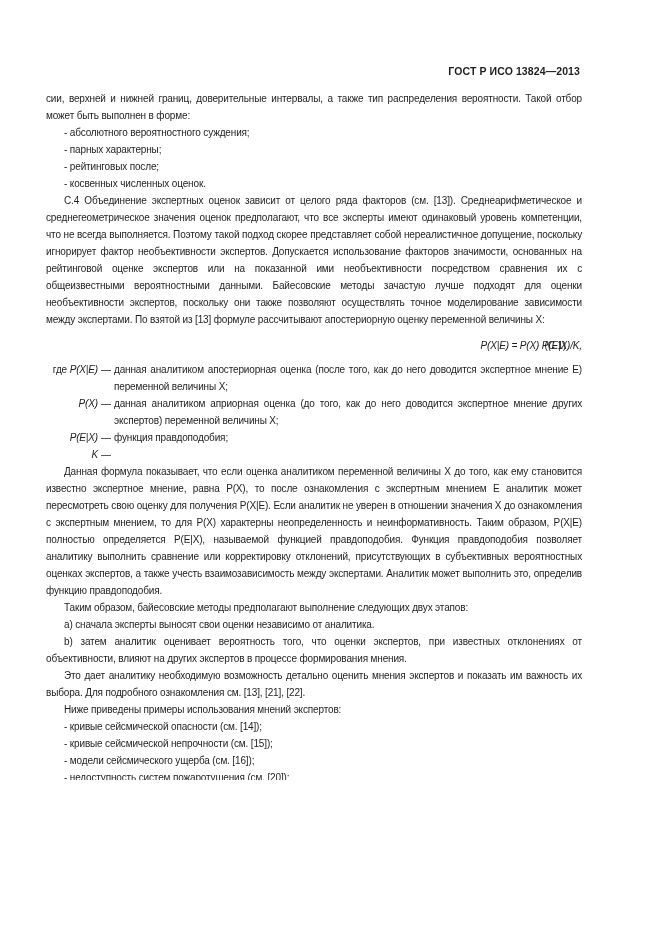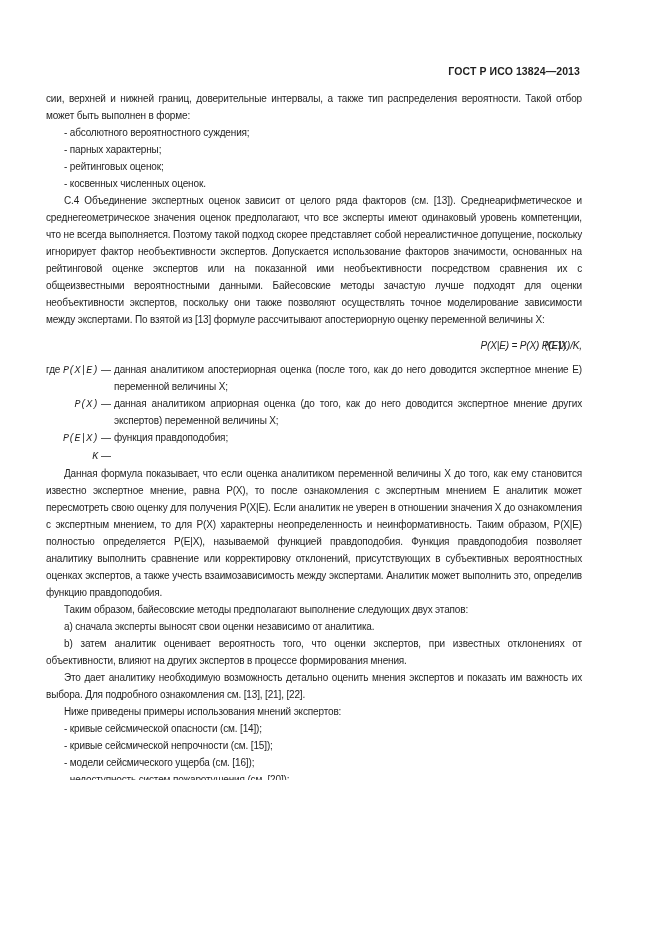--- a/index.html
+++ b/index.html
@@ -46,21 +46,21 @@
     right: 16px;
     top: 0;
     font-style: normal;
   }
   .where-block { margin: 0; }
   .where-row {
     display: grid;
     grid-template-columns: 52px 16px 1fr;
   }
   .where-sym { text-align: right; white-space: nowrap; }
-  .where-sym .sym { font-style: italic; font-family: Liberation Mono, monospace; }
+  .where-sym .sym { font-style: italic; }
   .where-dash { text-align: center; }
   .where-desc { text-align: justify; }
   .page-number {
     position: absolute;
     top: 849px;
     right: 79px;
     font-size: 9.5px;
   }
 </style>
 </head>
@@ -69,21 +69,21 @@
 <div class="page">
 
   <div class="doc-header">ГОСТ Р ИСО 13824—2013</div>
 
   <div class="content">
 
     <p class="no-indent">сии, верхней и нижней границ, доверительные интервалы, а также тип распределения вероятности. Такой отбор может быть выполнен в форме:</p>
 
     <span class="list-item">- абсолютного вероятностного суждения;</span>
     <span class="list-item">- парных характерны;</span>
-    <span class="list-item">- рейтинговых оценок;</span>
+    <span class="list-item">- рейтинговых после;</span>
     <span class="list-item">- косвенных численных оценок.</span>
 
     <p>С.4  Объединение экспертных оценок зависит от целого ряда факторов (см. [13]). Среднеарифметическое и среднегеометрическое значения оценок предполагают, что все эксперты имеют одинаковый уровень компетенции, что не всегда выполняется. Поэтому такой подход скорее представляет собой нереалистичное допущение, поскольку игнорирует фактор необъективности экспертов. Допускается использование факторов значимости, основанных на рейтинговой оценке экспертов или на показанной ими необъективности посредством сравнения их с общеизвестными вероятностными данными. Байесовские методы зачастую лучше подходят для оценки необъективности экспертов, поскольку они также позволяют осуществлять точное моделирование зависимости между экспертами. По взятой из [13] формуле рассчитывают апостериорную оценку переменной величины X:</p>
 
     <div class="formula-row">
       <span class="formula-expr">P(X|E) = P(X) P(E|X)/K,</span>
       <span class="formula-label">(С.1)</span>
     </div>
 
     <div class="where-block">

